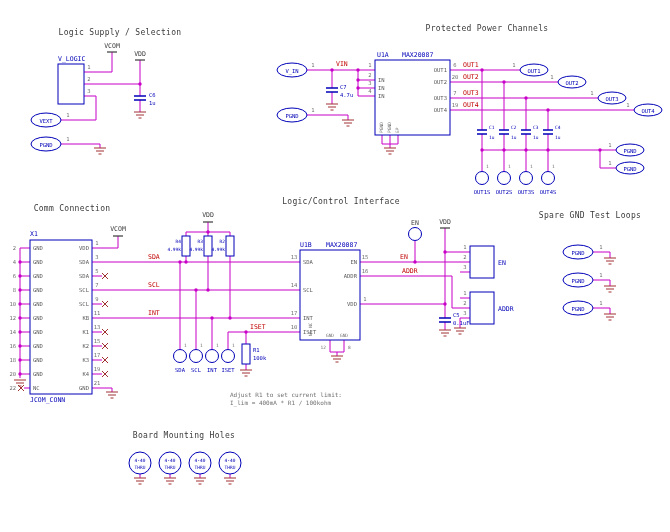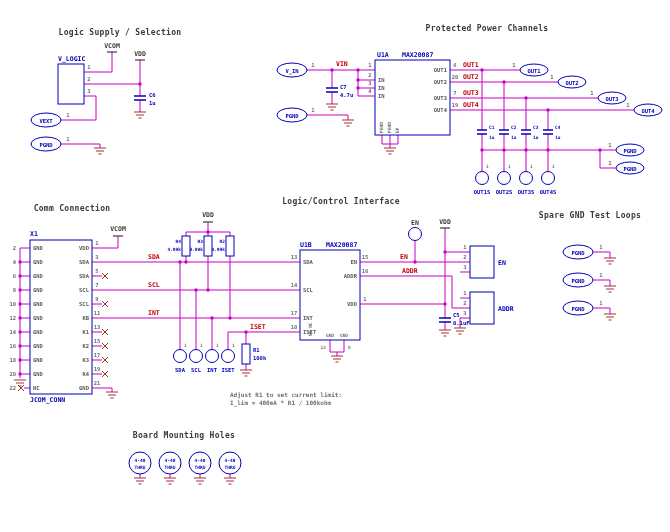--- a/index.html
+++ b/index.html
@@ -1,16 +1,16 @@
 <!DOCTYPE html>
 <html><head>
 <meta charset="utf-8">
 <style>
   html,body{margin:0;padding:0;background:#fff;}
-  .page{width:670px;height:532px;position:relative;background:#fff;overflow:hidden;font-weight:bold;}
+  .page{width:670px;height:532px;position:relative;background:#fff;overflow:hidden;}
   svg text{font-family:"DejaVu Sans Mono",monospace;}
   .title{font-size:8px;fill:#3a3a3a;letter-spacing:.3px;}
   .ref{font-size:6.5px;fill:#0000b8;}
   .refs{font-size:5.5px;fill:#0000b8;}
   .tiny{font-size:4.5px;fill:#0000b8;}
   .net{font-size:6.5px;fill:#c00000;}
   .pin{font-size:5.5px;fill:#707070;}
   .pin4{font-size:4.5px;fill:#707070;}
   .pname{font-size:5.5px;fill:#5a5a5a;}
   .pwr{font-size:6.5px;fill:#3a3a3a;}

